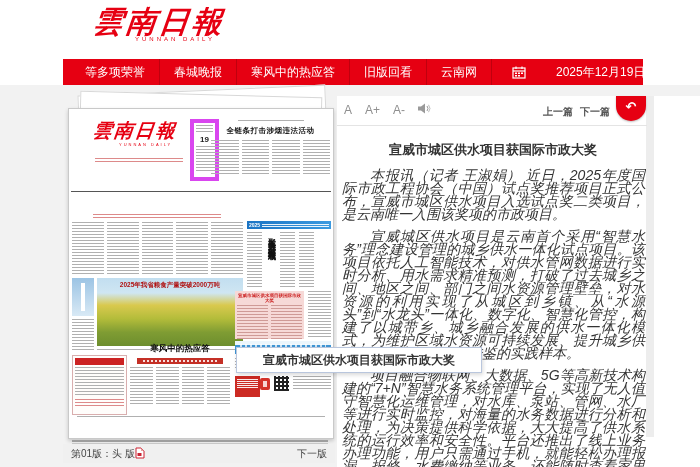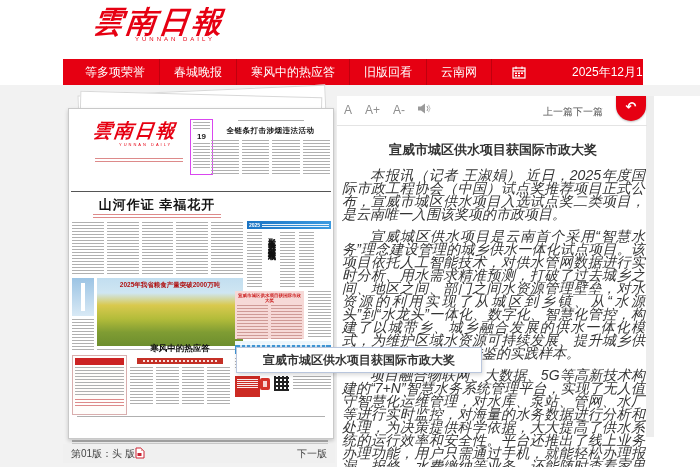--- a/index.html
+++ b/index.html
@@ -11,21 +11,21 @@
   .logo-main{font-family:"DejaVu Serif","Liberation Serif",serif;font-style:italic;font-weight:bold;
     font-size:30px;color:#e60012;letter-spacing:3px;line-height:34px;transform:skewX(-6deg);}
   .logo-sub{font-size:6px;color:#e60012;letter-spacing:3px;margin:-3px 0 0 42px;}
 
   
   .nav{position:absolute;left:63px;top:59px;width:580px;height:26px;background:#e60012;
     display:flex;align-items:center;color:#fff;font-size:12px;}
   .nav-item{padding:0 14px;line-height:26px;border-right:1px solid rgba(120,0,8,.35);cursor:pointer;white-space:nowrap;}
   .nav-item:first-child{margin-left:8px;}
   .nav-cal{margin-left:14px;padding:0 6px;display:flex;align-items:center;}
-  .nav-date{margin-left:40px;white-space:nowrap;}
+  .nav-date{margin-left:24px;white-space:nowrap;}
 
   
   .bg-strip{position:absolute;left:0;top:85px;width:700px;height:11px;background:#f2f2f2;}
   .bg-left{position:absolute;left:0;top:85px;width:340px;height:382px;background:#f2f2f2;}
 
   
   .sheet{position:absolute;background:#fff;border:1px solid #d8d8d8;}
   .sheet-a{left:78px;top:90px;width:246px;height:30px;transform:rotate(-2.5deg);}
   .sheet-b{left:80px;top:94px;width:240px;height:24px;transform:rotate(1.5deg);}
   .paper{position:absolute;left:68px;top:108px;width:264px;height:329px;background:#fff;
@@ -41,21 +41,21 @@
   .cols{display:flex;gap:3px;}
   .cols>div{flex:1;}
 
   
   .fp{position:absolute;inset:0;}
   .fp-logo{position:absolute;left:24px;top:9px;color:#e60012;}
   .fp-logo-main{font-family:"DejaVu Serif","Liberation Serif",serif;font-style:italic;font-weight:bold;
     font-size:19px;letter-spacing:2px;transform:skewX(-6deg);line-height:24px;}
   .fp-logo-sub{font-size:4px;letter-spacing:2px;margin:0 0 0 26px;}
   .fp-slogan{position:absolute;left:26px;top:49px;width:88px;height:4px;}
-  .fp-date{position:absolute;left:121px;top:10px;width:17px;height:50px;border:1px solid #d946ef;padding:2px 2px;}
+  .fp-date{position:absolute;left:121px;top:10px;width:17px;height:50px;border:4px solid #d946ef;padding:2px 2px;}
   .fp-date .fl{height:8px;}
   .fp-day{font-size:8px;font-weight:bold;color:#222;text-align:center;margin:2px 0;}
   .fp-date .b{height:26px;}
   .fp-tr{position:absolute;left:142px;top:11px;width:119px;}
   .fp-tr-pre{width:66px;height:3px;margin:0 auto;}
   .fp-tr-h{font-size:7.5px;font-weight:bold;color:#111;text-align:center;margin-top:3px;letter-spacing:.5px;white-space:nowrap;}
   .fp-tr-cols{margin-top:4px;height:36px;}
   .fp-rule{position:absolute;left:2px;right:2px;top:82px;border-top:1px solid #555;}
   .fp-h1{position:absolute;left:0;top:87px;width:176px;text-align:center;font-size:13px;font-weight:900;
     color:#141414;letter-spacing:1px;white-space:nowrap;}
@@ -110,21 +110,21 @@
   .pager-left{display:flex;align-items:center;}
   .pager-next{cursor:pointer;}
 
   
   .panel{position:absolute;left:337px;top:96px;width:363px;height:371px;background:#fff;}
   .scrolltrack{position:absolute;left:309px;top:0;width:8px;height:341px;background:#ededed;}
   .toolbar{position:relative;height:29px;border-bottom:1px solid #e4e4e4;width:310px;}
   .tb-left{position:absolute;left:7px;top:7px;display:flex;gap:13px;align-items:center;
     color:#8f8f8f;font-size:12px;}
   .tb-btn{cursor:pointer;line-height:15px;}
-  .tb-nav{position:absolute;left:206px;top:9px;font-size:10px;color:#555;display:flex;gap:0;}
+  .tb-nav{position:absolute;left:206px;top:9px;font-size:10px;color:#555;display:flex;gap:7px;font-weight:bold;}
   .tb-nav span{cursor:pointer;}
   .ret-btn{position:absolute;left:279px;top:0;width:30px;height:25px;background:#e60012;
     border-radius:0 0 15px 15px;color:#fff;text-align:center;font-size:13px;font-weight:bold;
     line-height:22px;cursor:pointer;box-shadow:0 1px 2px rgba(0,0,0,.25);}
   .a-title{margin:15px 6px 0;width:300px;text-align:center;font-size:13px;font-weight:bold;color:#333;}
   .a-body{margin:10px 0 0 5px;width:303px;font-size:14px;line-height:13px;color:#333;text-align:justify;font-style:italic;}
   .a-body p{text-indent:2em;margin:0 0 9px;}
 
   
   .tooltip{position:absolute;left:236px;top:347px;width:244px;height:24px;background:#fff;
@@ -185,21 +185,20 @@
         <div class="fp-tr-pre fl"></div>
         <div class="fp-tr-h">全链条打击涉烟违法活动</div>
         <div class="fp-tr-cols cols">
           <div class="fl"></div>
             <div class="fl"></div>
             <div class="fl"></div>
             <div class="fl"></div>
         </div>
       </div>
       <div class="fp-rule"></div>
-      <div class="fp-h1">山河作证 幸福花开</div>
       <div class="fp-h1sub fl-red"></div>
       <div class="fp-cols-main cols">
         <div class="fl"></div>
           <div class="fl"></div>
           <div class="fl"></div>
           <div class="fl"></div>
           <div class="fl"></div>
       </div>
       <div class="fp-right">
         <div class="fp-banner">

